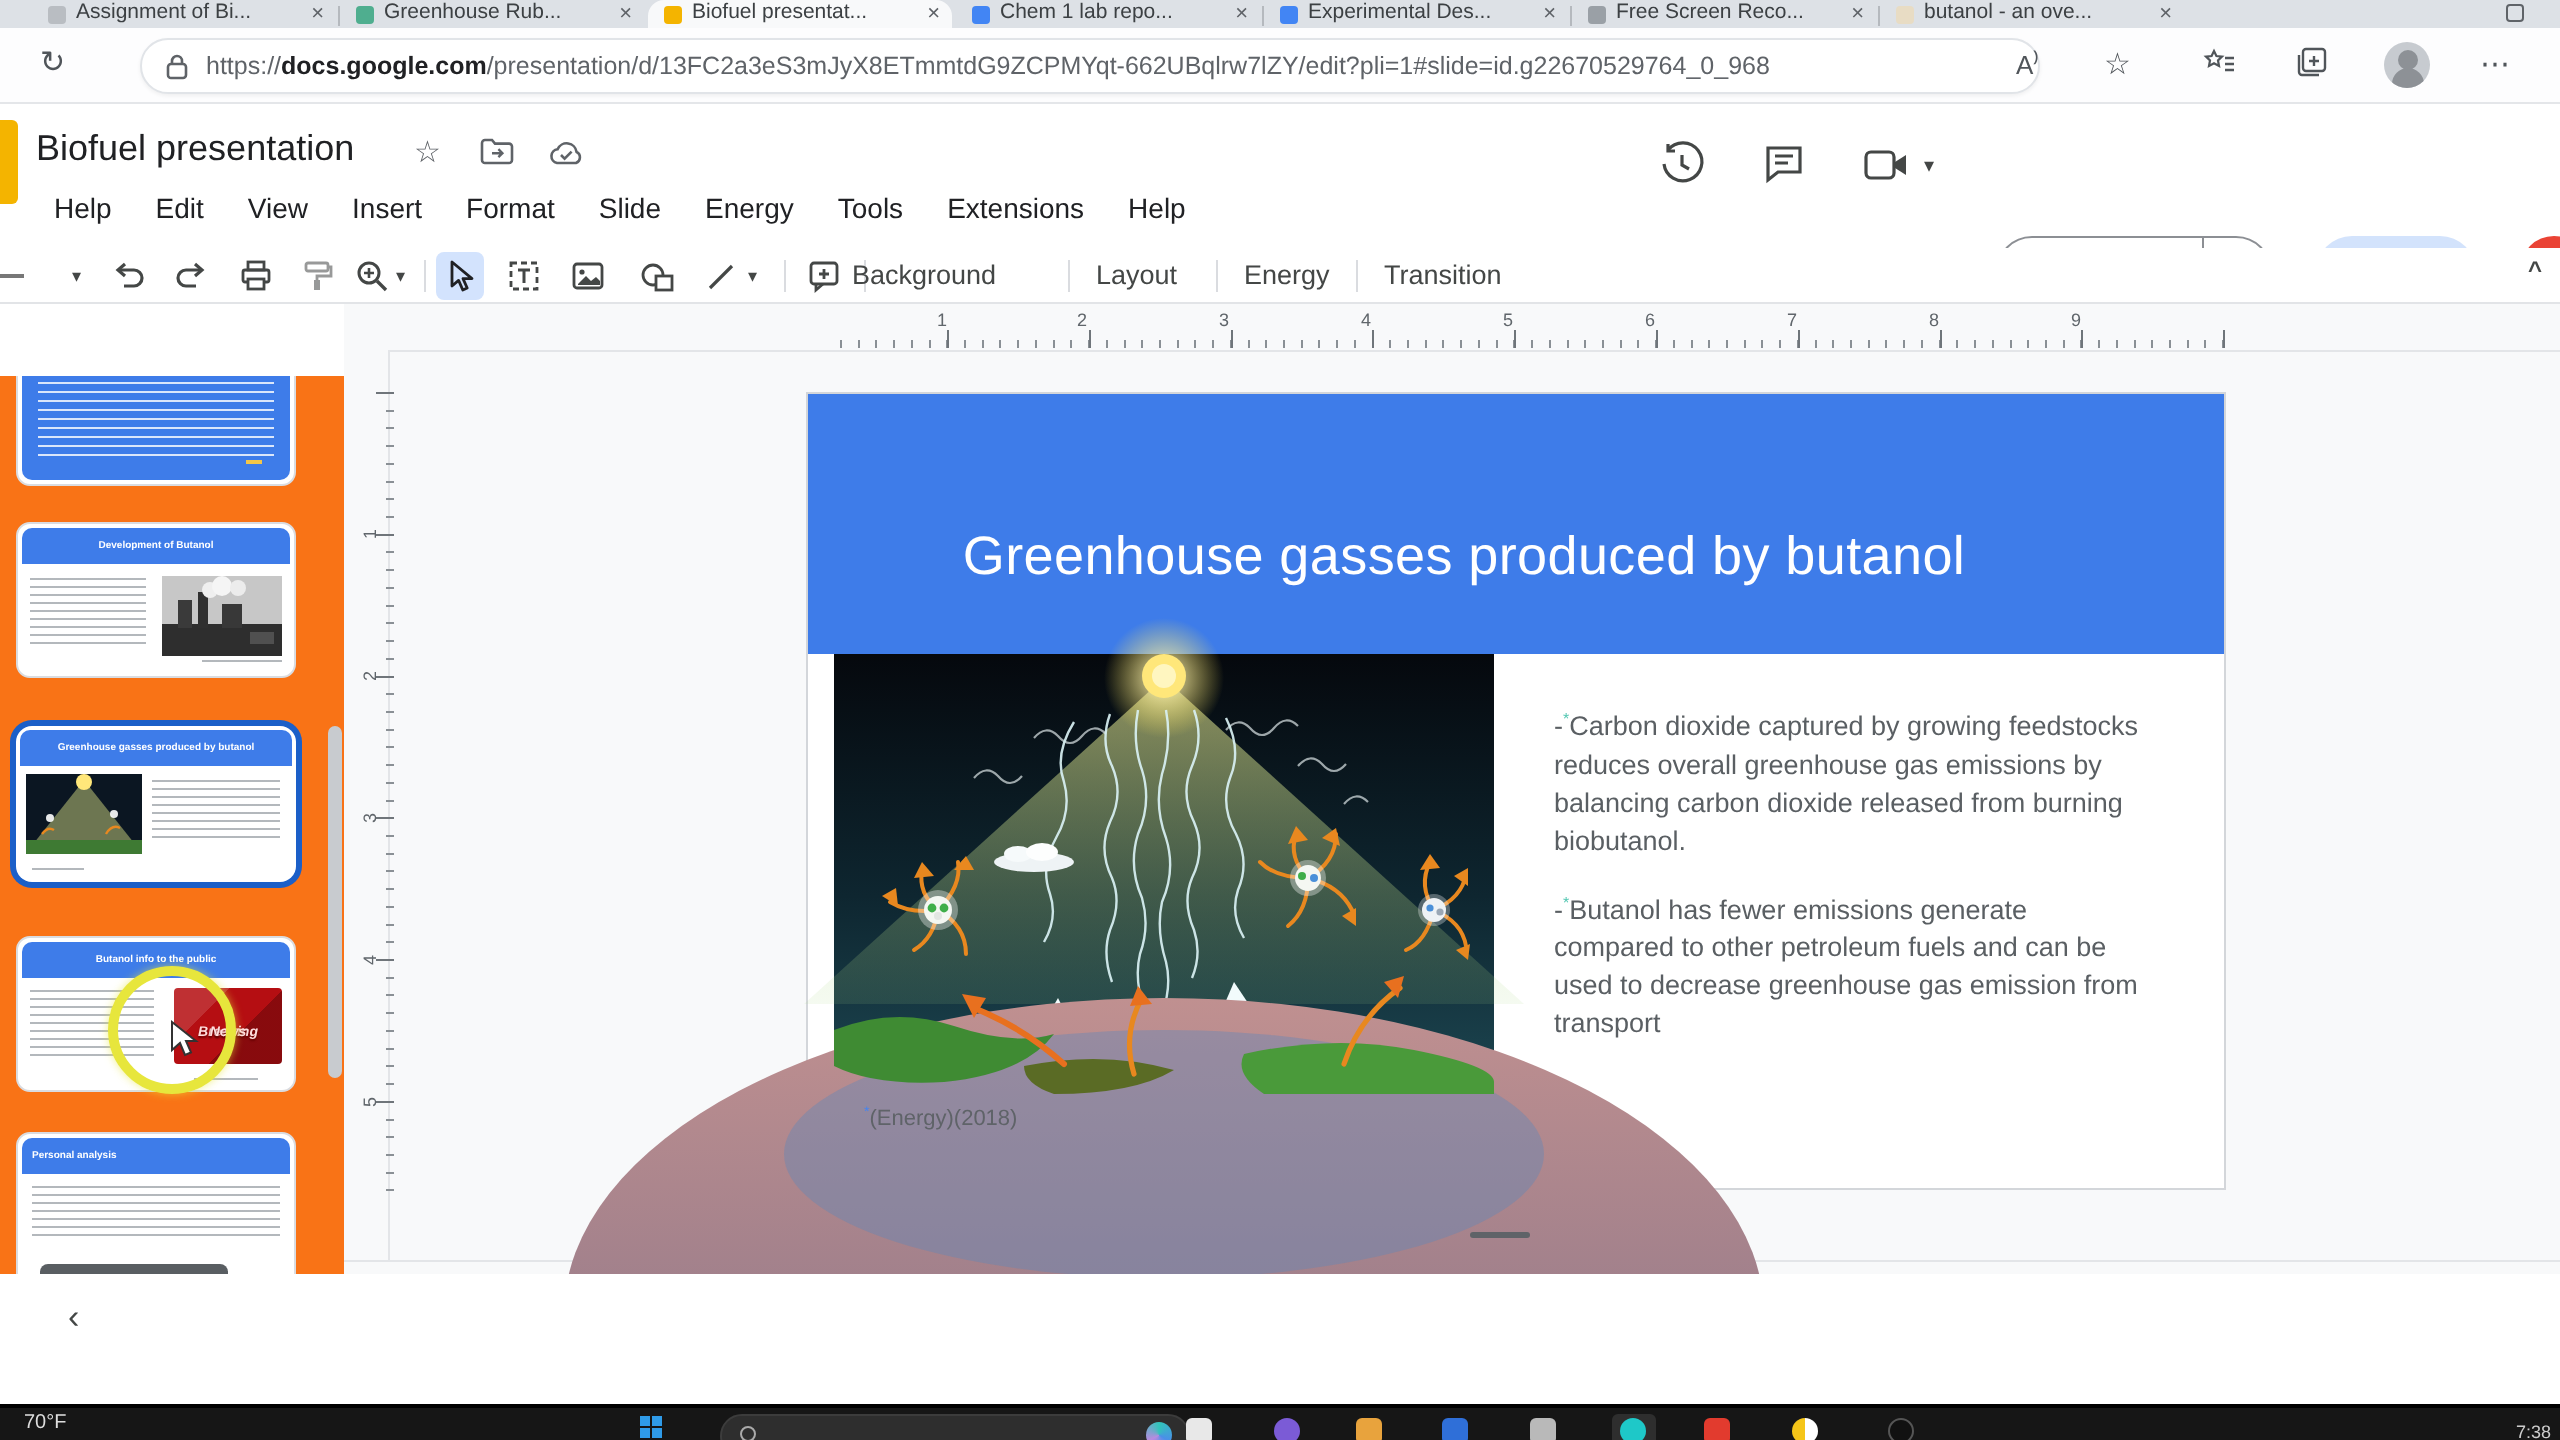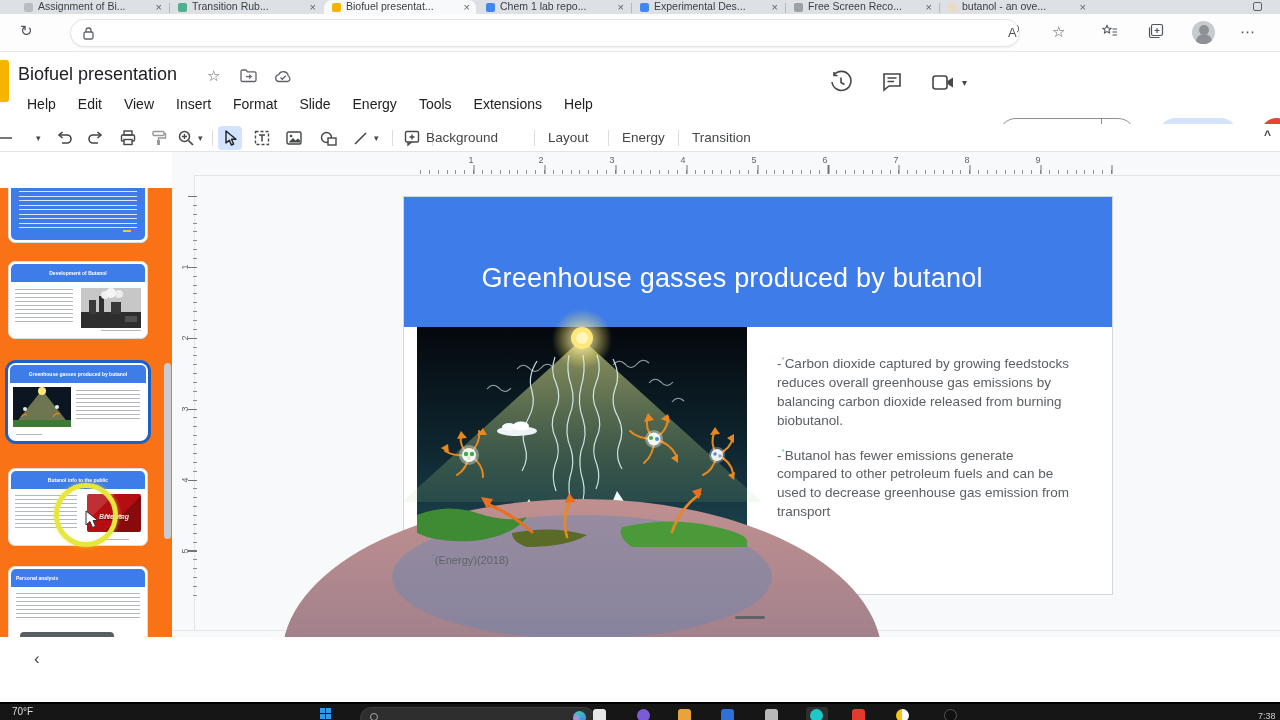--- a/index.html
+++ b/index.html
@@ -128,21 +128,21 @@
 
   <div class="tabstrip">
     <div class="tab" style="left:16px">
       <span class="fav fv0"></span>
       <span class="ttl">Assignment of Bi...</span>
       <span class="cls">×</span>
     </div>
     <span class="tab-sep" style="left:169px"></span>
     <div class="tab" style="left:170px">
       <span class="fav fv1"></span>
-      <span class="ttl">Transition Rub...</span>
+      <span class="ttl">Greenhouse Rub...</span>
       <span class="cls">×</span>
     </div>
     <div class="tab active" style="left:324px">
       <span class="fav fv2"></span>
       <span class="ttl">Biofuel presentat...</span>
       <span class="cls">×</span>
     </div>
     <div class="tab" style="left:478px">
       <span class="fav fv3"></span>
       <span class="ttl">Chem 1 lab repo...</span>
@@ -169,20 +169,21 @@
     <span class="newwin"></span>
   </div>
 
   <div class="urlrow">
     <span class="reload">↻</span>
     <div class="omnibox">
       <svg width="11" height="13" viewBox="0 0 11 13" style="margin-right:9px;flex:none">
         <rect x="1" y="5" width="9" height="7" rx="1.5" fill="none" stroke="#5f6368" stroke-width="1.3"></rect>
         <path d="M3 5 V3.5 A2.5 2.5 0 0 1 8 3.5 V5" fill="none" stroke="#5f6368" stroke-width="1.3"></path>
       </svg>
+      <span class="urltext"><span>https://</span><b>docs.google.com</b><span>/presentation/d/13FC2a3eS3mJyX8ETmmtdG9ZCPMYqt-662UBqlrw7lZY/edit?pli=1#slide=id.g22670529764_0_968</span></span>
     </div>
     <span class="edge-ic" style="left:1008px">A⁾</span>
     <span class="edge-ic" style="left:1052px;font-size:15px">☆</span>
     <svg class="edge-ic" style="left:1102px" width="16" height="16" viewBox="0 0 16 16">
       <path d="M5 2.5 L6.2 5 L9 5.3 L7 7.2 L7.5 10 L5 8.6 L2.5 10 L3 7.2 L1 5.3 L3.8 5 Z" fill="none" stroke="#50555a" stroke-width="1.1"></path>
       <path d="M10.5 6 H15 M10.5 9 H15 M10.5 12 H15" stroke="#50555a" stroke-width="1.2"></path>
     </svg>
     <svg class="edge-ic" style="left:1148px" width="16" height="16" viewBox="0 0 16 16">
       <rect x="3.5" y="1.5" width="11" height="11" rx="1.5" fill="none" stroke="#50555a" stroke-width="1.2"></rect>
       <path d="M1.5 4.5 V13 A1.5 1.5 0 0 0 3 14.5 H11.5" fill="none" stroke="#50555a" stroke-width="1.2"></path>

